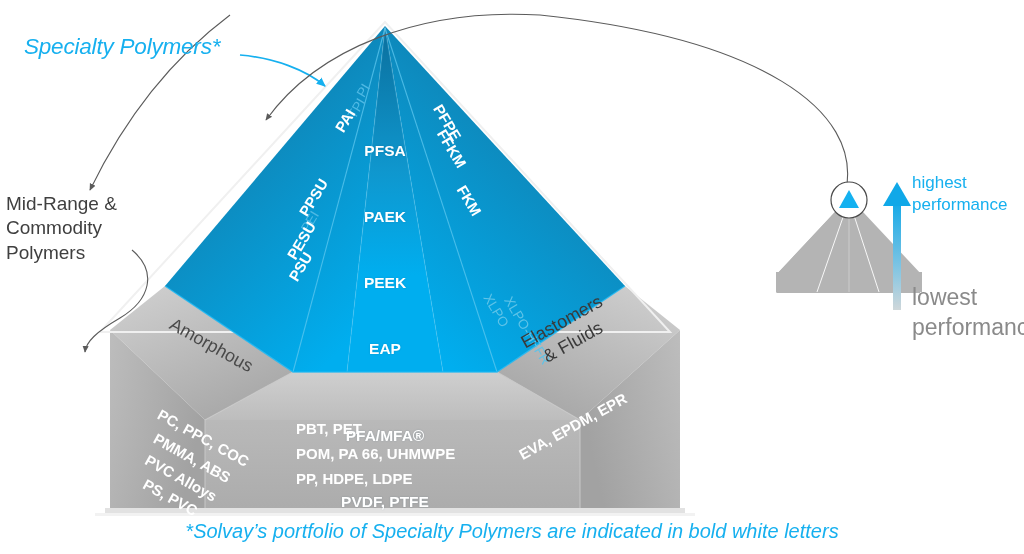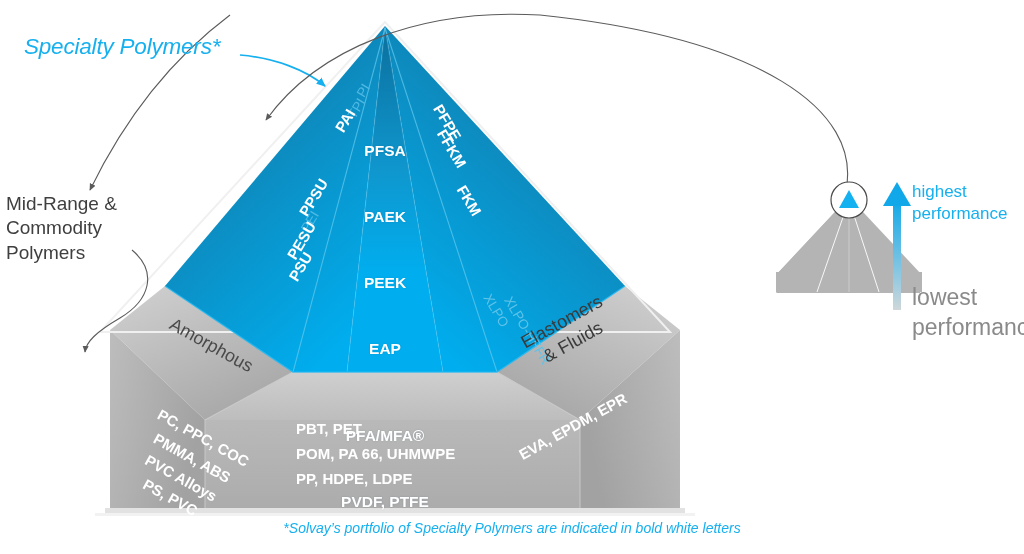--- a/index.html
+++ b/index.html
@@ -43,26 +43,26 @@
     width: 130px;
     text-align: left;
     font-size: 19px;
     color: #3f3f3f;
     line-height: 1.28;
   }
   .footnote {
     left: 0; top: 520px;
     width: 1024px;
     text-align: center;
-    font-size: 14px;
+    font-size: 20px;
     font-style: italic;
     color: #16b0ef;
   }
   .perf-high {
-    left: 912px; top: 181px;
+    left: 912px; top: 172px;
     font-size: 17px;
     color: #16b0ef;
     line-height: 1.3;
   }
   .perf-low {
     left: 912px; top: 283px;
     font-size: 23px;
     color: #8a8a8a;
     line-height: 1.3;
   }

